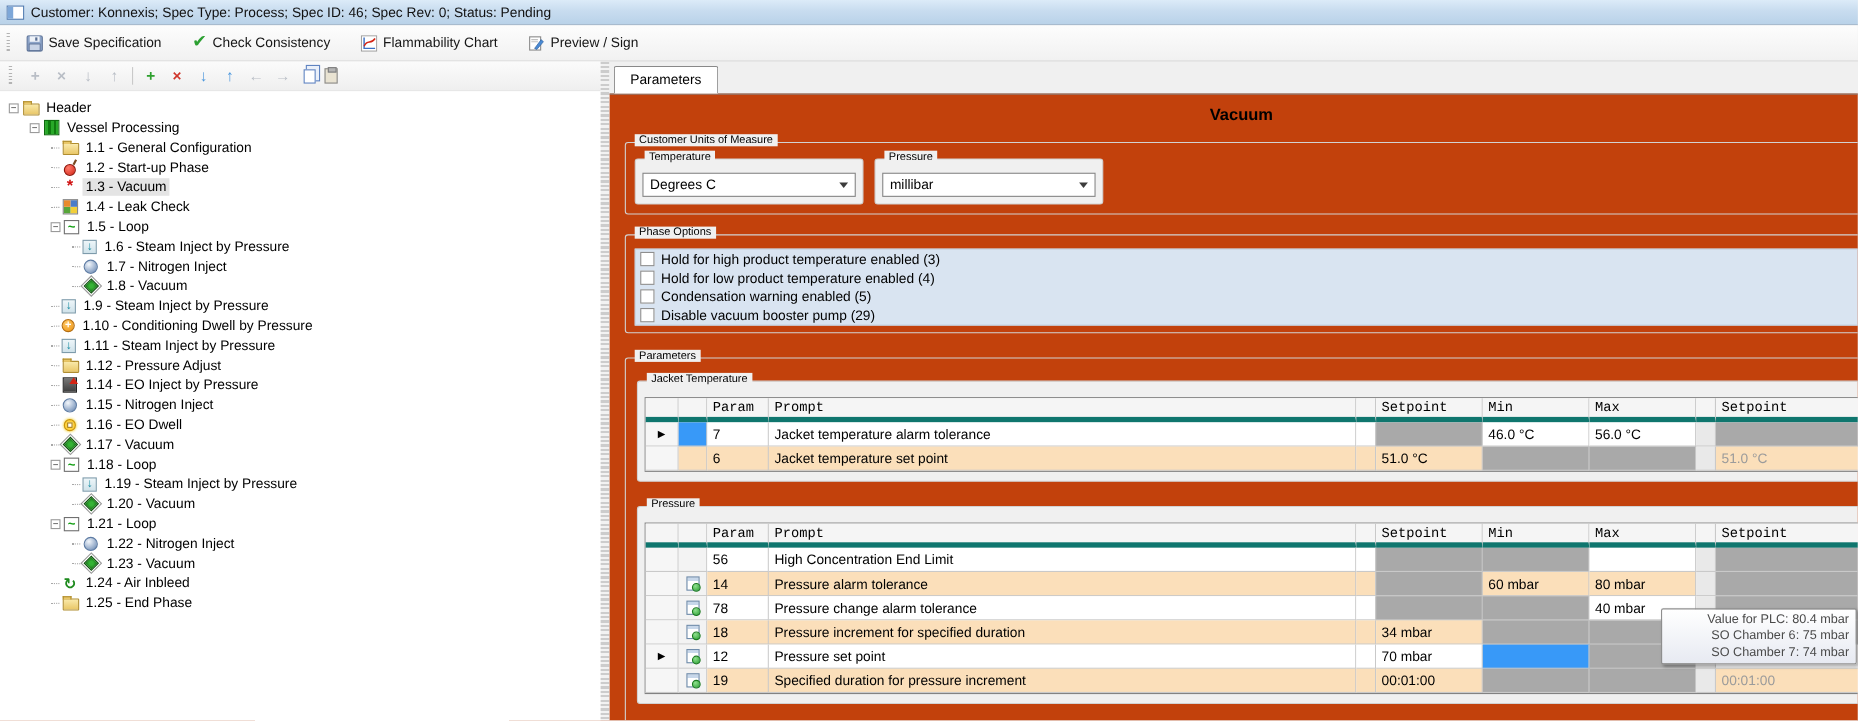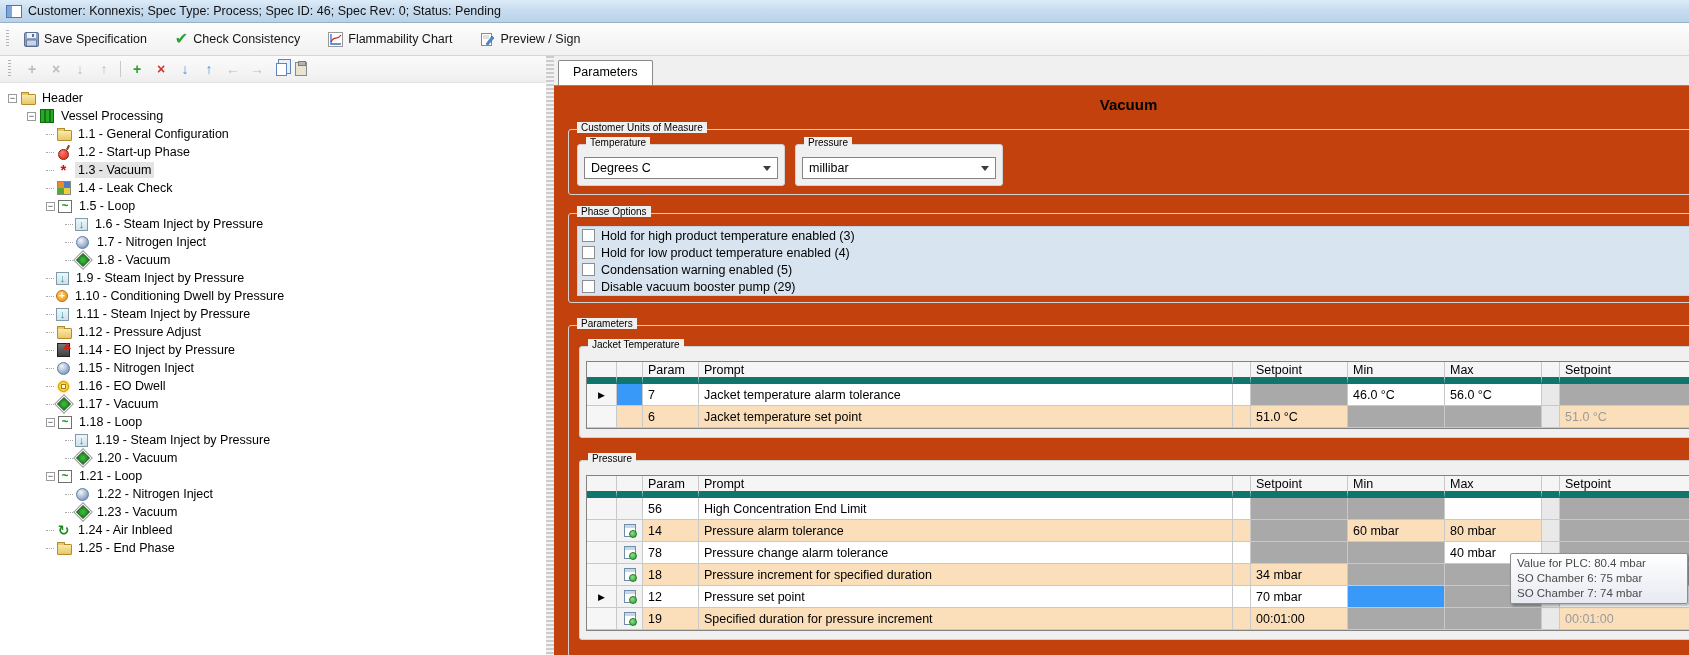--- a/index.html
+++ b/index.html
@@ -124,40 +124,40 @@
 
   
   .params-box { margin-top:22px; padding:20px 8px 8px 10px; height:332px; }
   .ptable-box { padding:14px 4px 8px 6px; background:#f0f0f0; margin-bottom:22px; }
 
   
   .grid { width:1150px; border:1px solid #828282; background:#fff; font-size:12.5px; }
   .grow { display:grid; grid-template-columns:30px 26px 56px 534px 18px 97px 97px 97px 18px 1fr; }
   .gcell { border-right:1px solid #c9c9c9; border-bottom:1px solid #c9c9c9; padding:2px 5px;
     display:flex; align-items:center; overflow:hidden; white-space:nowrap; }
-  .ghead .gcell { background:#f5f5f5; border-bottom:7px solid #0f766e; height:30px; }
+  .ghead .gcell { background:#f5f5f5; border-bottom:5px solid #0f766e; height:30px;font-family:Liberation Mono, monospace; }
   .grow .gcell { height:22px; }
   .c-selector { background:#f6f6f6; justify-content:center; padding:0; font-size:9px; }
   .c-iconcol { background:#f3f3f3; justify-content:center; padding:0; }
   .c-gray { background:var(--disabled-gray); }
   .c-blue { background:var(--accent-blue); }
   .c-spacer-right { background:#e9e9e9; }
   .tone-orange { background:var(--row-orange); }
   .tone-white { background:#fff; }
   .c-readonly { color:#9b9b9b; }
   .pgrid { width:12px; height:13px; border:1px solid #6f8cab;
     background:linear-gradient(#c7d7ea 0 3px,#fff 3px),
       repeating-linear-gradient(180deg,transparent 0 3px,#dde6ef 3px 4px); position:relative; }
   .pgrid::after { content:""; position:absolute; right:-2px; bottom:-2px; width:6px; height:6px;
     border-radius:50%; background:radial-gradient(circle at 35% 30%,#8fe08f,#2ca032); border:1px solid #1b7a20; }
 
   
   .tooltip { position:absolute; left:1510px; top:553px; width:178px; z-index:50;
     background:linear-gradient(180deg,#ffffff,#e7eaf2); border:1px solid #8e8e8e; border-radius:2px;
-    box-shadow:2px 2px 3px rgba(0,0,0,.3); padding:2px 6px; font-size:11.5px; line-height:15px; color:#4a4a4a; }
+    box-shadow:2px 2px 3px rgba(0,0,0,.3); padding:2px 6px; font-size:11.5px; line-height:15px; color:#4a4a4a;text-align:right; }
 </style>
 </head>
 <body>
 
 <div class="titlebar">
   <span class="win-icon"></span>
   <span class="titlebar-text">Customer: Konnexis; Spec Type: Process; Spec ID: 46; Spec Rev: 0; Status: Pending</span>
 </div>
 
 <div class="main-toolbar">

